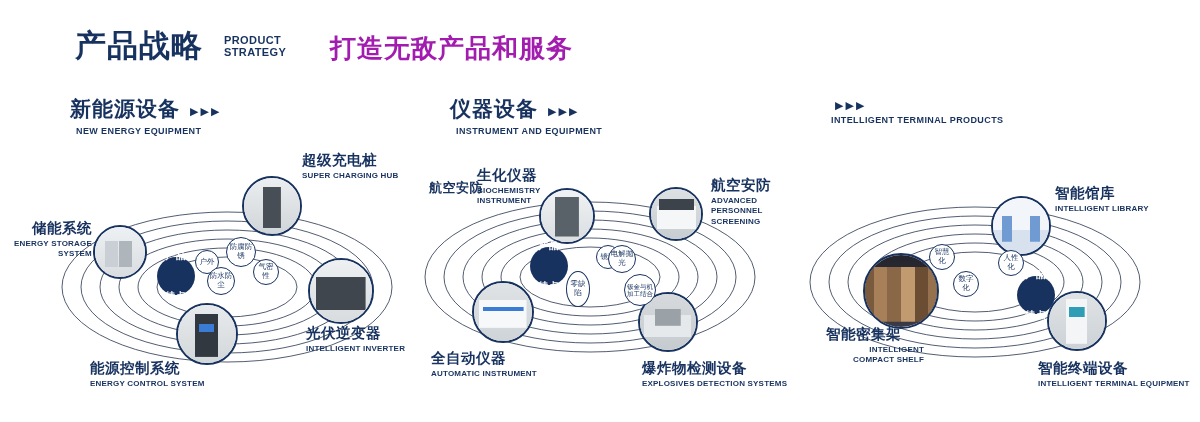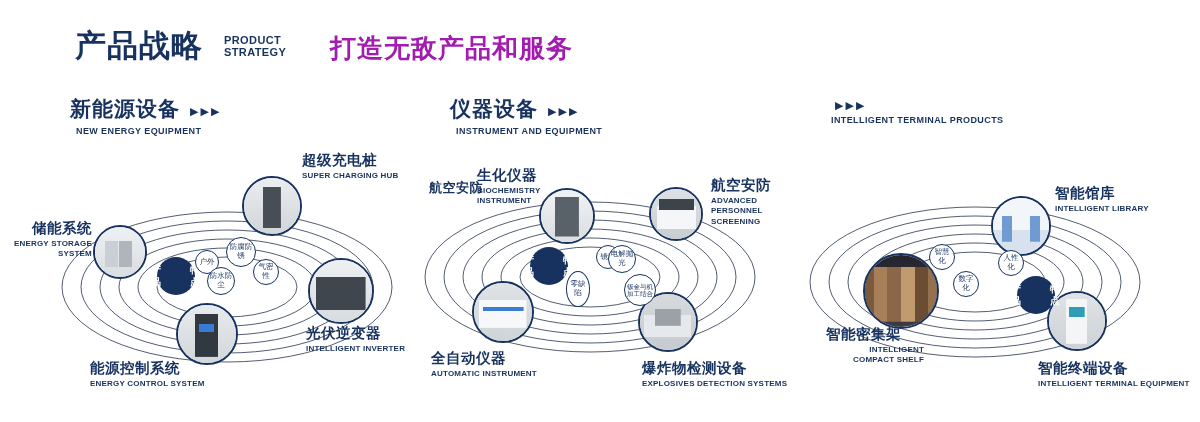--- a/index.html
+++ b/index.html
@@ -57,21 +57,21 @@
     linear-gradient(#f2f6fa 58%,#d7e2ee 58%);}
   .img-shelf{background:
     linear-gradient(90deg,#7a5a3c 0 12%,#a7805a 12% 30%,#8a6847 30% 50%,#c29a70 50% 70%,#6b4d33 70% 88%,#95714e 88%) 50% 70%/100% 76% no-repeat,
     linear-gradient(#23242c,#3a3b45);}
   .img-terminal{background:
     linear-gradient(#2e9db5 0 0) 50% 30%/28% 18% no-repeat,
     linear-gradient(#f3f5f6 0 0) 50% 56%/38% 80% no-repeat,
     linear-gradient(#dfe3e6,#cdd2d6);}
   
   .fc{position:absolute;width:38px;height:38px;border-radius:50%;background:#17325f;color:#fff;
-      display:flex;flex-direction:row;align-items:center;justify-content:center;
+      display:flex;flex-direction:column;align-items:center;justify-content:center;
       font-size:9.5px;font-weight:bold;line-height:1.25;letter-spacing:1px;gap:28px;}
   
   .bub{position:absolute;border-radius:50%;border:1px solid #17325f;background:#fff;color:#17325f;
        display:flex;align-items:center;justify-content:center;text-align:center;
        font-size:7.5px;line-height:1.15;box-sizing:border-box;padding:1px;}
   .bub.tiny{font-size:6.5px;}
   
   .lbl{position:absolute;}
   .cn{font-size:14.5px;font-weight:900;color:#17325f;letter-spacing:.5px;white-space:nowrap;}
   .en{font-size:8px;font-weight:bold;color:#17325f;letter-spacing:.2px;line-height:1.3;margin-top:1px;}

